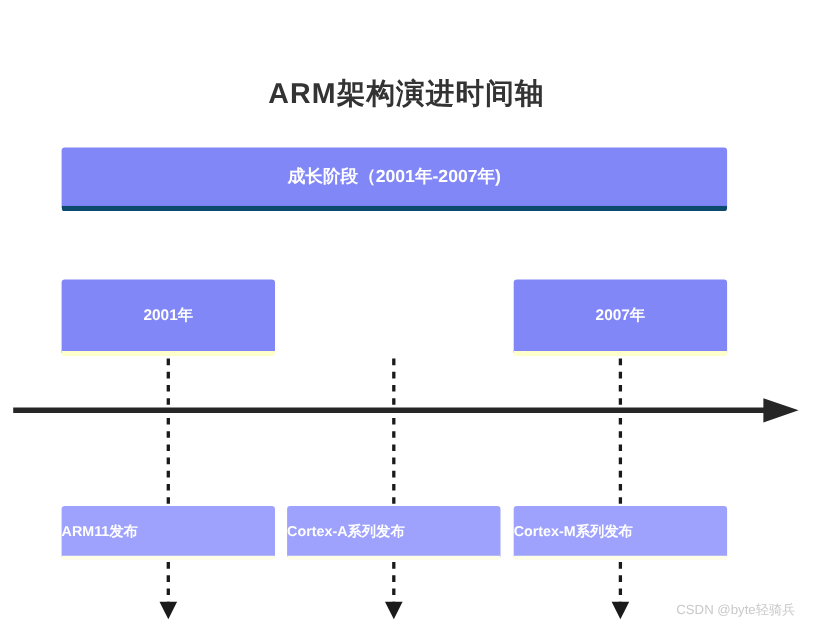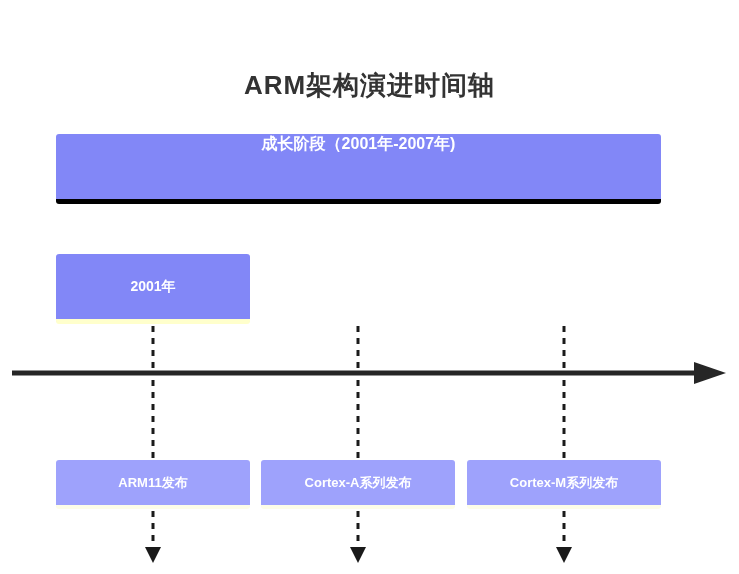--- a/index.html
+++ b/index.html
@@ -34,26 +34,27 @@
     letter-spacing: 1px;
     white-space: nowrap;
   }
 
   
   .phase-band {
     position: absolute;
     left: 56px;
     top: 134px;
     width: 605px;
-    height: 70px;
+    height: 58px;
     background: #8287f7;
-    border-bottom: 5px solid #000000;
+    border-bottom: 5px solid #0c4a6e;
     border-radius: 3px;
     box-sizing: border-box;
     display: flex;
+    align-items: center;
     justify-content: center;
   }
   .phase-band-label {
     color: #ffffff;
     font-size: 16px;
     font-weight: bold;
     white-space: nowrap;
   }
 
   
@@ -99,21 +100,20 @@
     position: absolute;
     top: 0;
     width: 194px;
     height: 49px;
     background: #9ea2fc;
     border-bottom: 4px solid #fdfde8;
     border-radius: 3px;
     box-sizing: border-box;
     display: flex;
     align-items: center;
-    justify-content: center;
   }
   .event-box.col-0 { left: 0px; }
   .event-box.col-1 { left: 205px; }
   .event-box.col-2 { left: 411px; }
   .event-label {
     color: #ffffff;
     font-size: 13px;
     font-weight: bold;
     white-space: nowrap;
   }
@@ -155,20 +155,23 @@
   <div class="title">ARM架构演进时间轴</div>
 
   <div class="phase-band">
     <span class="phase-band-label">成长阶段（2001年-2007年)</span>
   </div>
 
   <div class="year-row">
     <div class="year-box col-0">
       <span class="year-label">2001年</span>
     </div>
+    <div class="year-box col-2">
+      <span class="year-label">2007年</span>
+    </div>
   </div>
 
   <svg class="axis-svg" viewBox="0 0 739 40" xmlns="http://www.w3.org/2000/svg">
     <line x1="12" y1="21" x2="700" y2="21" stroke="#262626" stroke-width="5"></line>
     <polygon points="694,10 726,21 694,32" fill="#262626"></polygon>
   </svg>
 
   <svg class="connectors-svg" viewBox="0 0 739 574" xmlns="http://www.w3.org/2000/svg">
 
     <line x1="153" y1="326" x2="153" y2="368" stroke="#1a1a1a" stroke-width="3" stroke-dasharray="6 6"></line>
@@ -194,14 +197,15 @@
       <span class="event-label">ARM11发布</span>
     </div>
     <div class="event-box col-1">
       <span class="event-label">Cortex-A系列发布</span>
     </div>
     <div class="event-box col-2">
       <span class="event-label">Cortex-M系列发布</span>
     </div>
   </div>
 
+  <div class="watermark">CSDN @byte轻骑兵</div>
 
 </div>
 
 </body></html>

